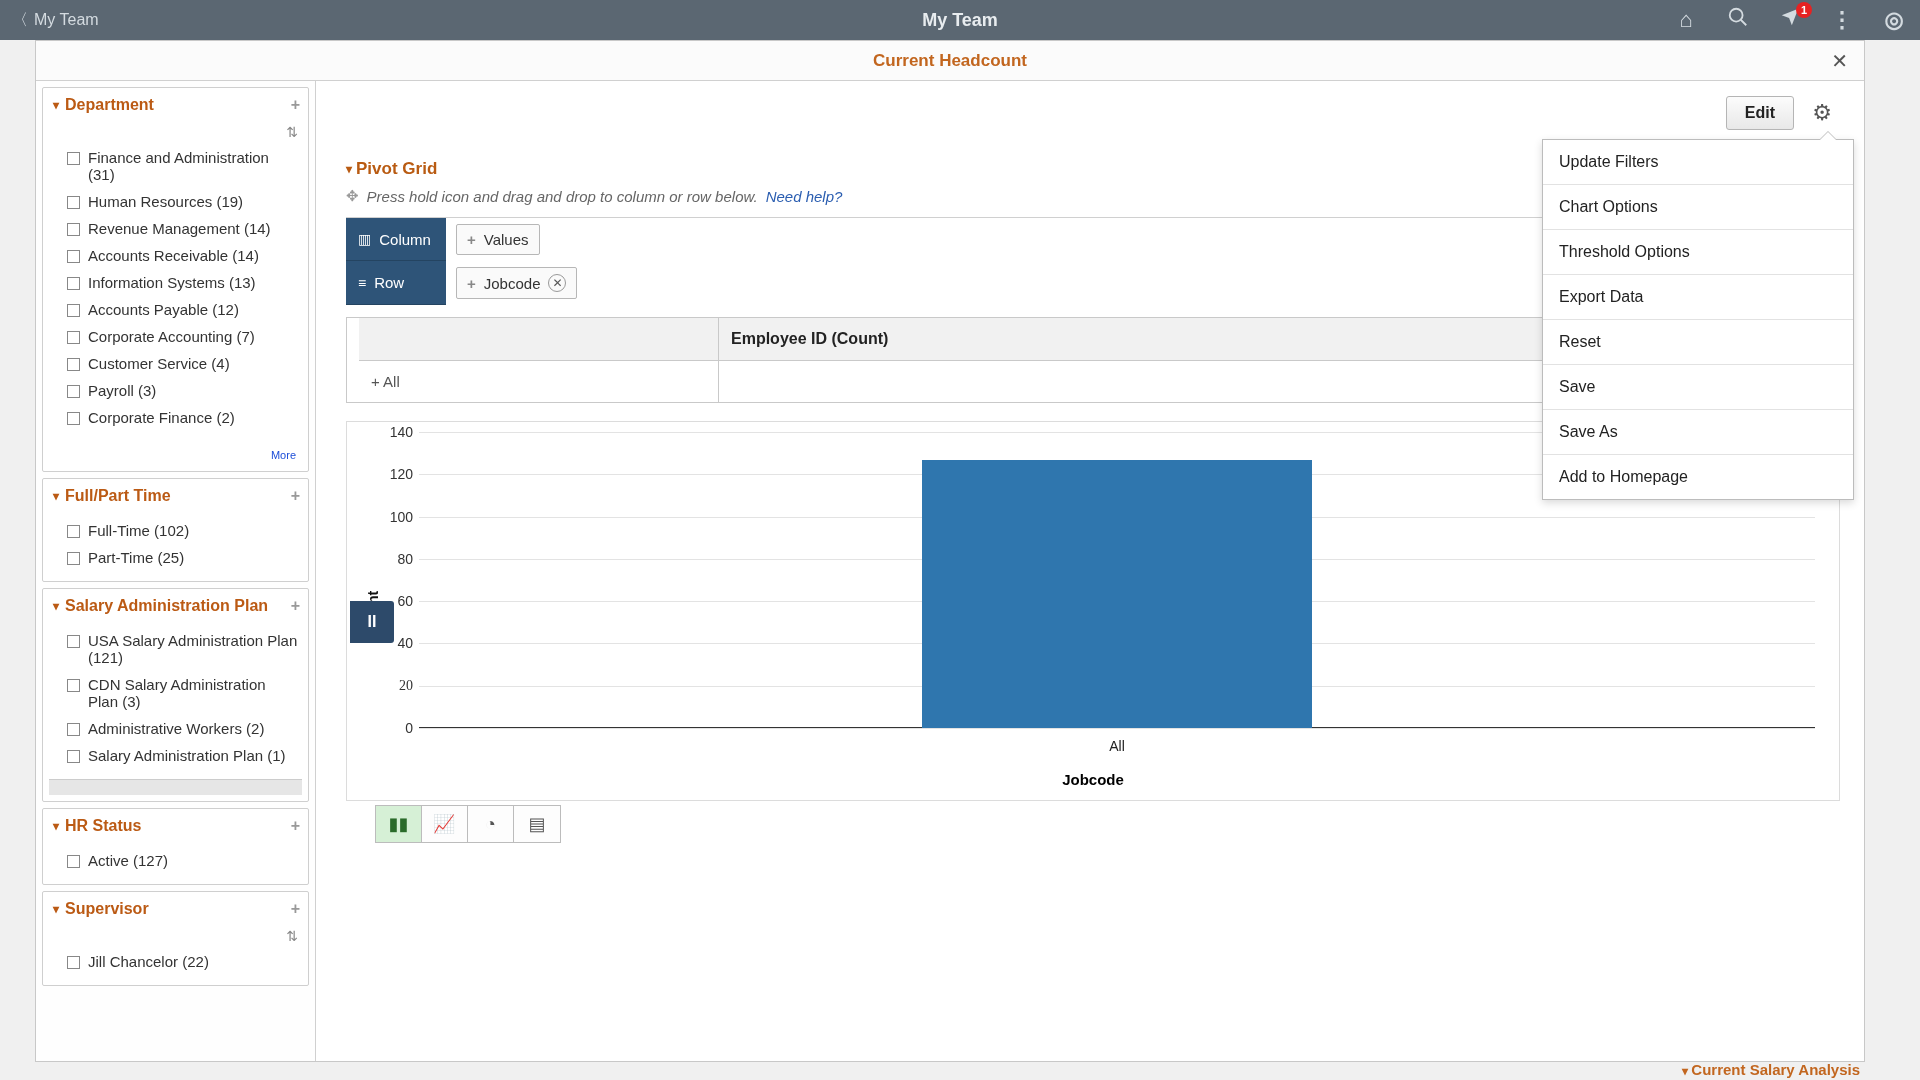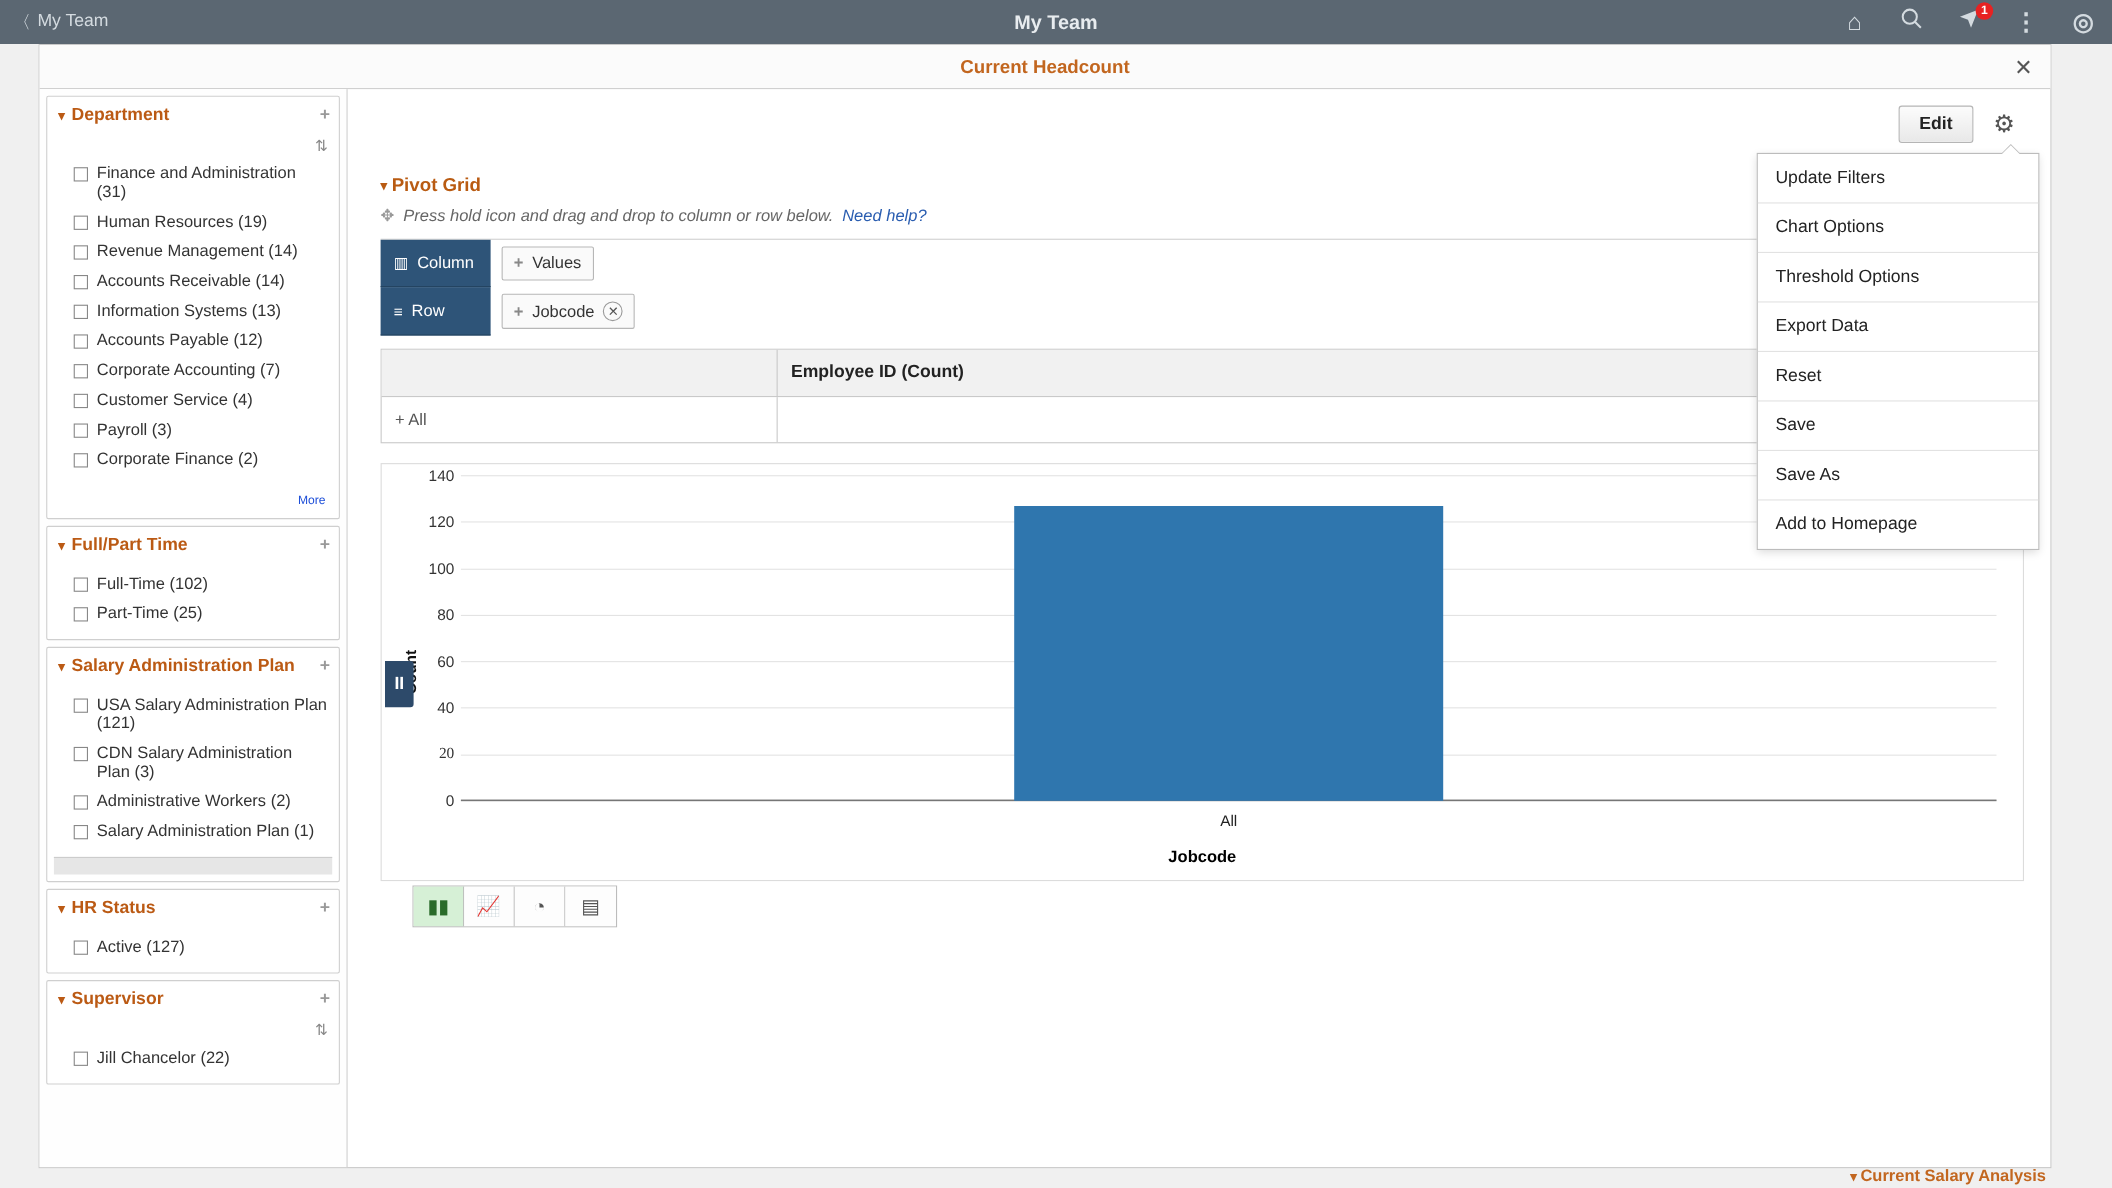--- a/index.html
+++ b/index.html
@@ -49,41 +49,41 @@
 .f-list { padding:4px 10px 10px 24px; font-size:15px; color:#333;}
 .f-item { display:flex; align-items:flex-start; gap:8px; padding:5px 0; cursor:pointer;}
 .f-item .cb { width:13px; height:13px; border:1px solid #888; flex:0 0 13px; margin-top:3px;}
 .more-link { text-align:right; padding:4px 12px 8px; }
 .more-link a { color:#1d4ed8; font-size:11px; text-decoration:none;}
 .hscroll { height:16px; background:#e6e6e6; border-top:1px solid #ccc; margin:0 6px 6px;}
 .sort-icon { text-align:right; padding:2px 10px 0; color:#888; font-size:14px;}
 
 
 .collapse-tab {
-  position:absolute; width:26px; height:42px; background:#2d4a6a; color:#fff;
+  position:absolute; width:44px; height:42px; background:#2d4a6a; color:#fff;
   display:flex; align-items:center; justify-content:center; font-weight:700; cursor:pointer;
   left:314px; top:560px; z-index:5; border-radius:0 3px 3px 0;
 }
 
 
 .main { flex:1; padding:18px 24px 20px 30px; position:relative; overflow:hidden;}
 
 .toolbar-top { position:absolute; top:14px; right:24px; display:flex; gap:10px; align-items:center; z-index:20;}
 .btn-edit {
   background:linear-gradient(#fcfcfc,#e8e8e8); border:1px solid #b5b5b5; border-radius:3px;
   padding:7px 18px; font-size:16px; font-weight:700; cursor:pointer; color:#222;
 }
 .btn-gear {
   width:36px;height:36px;display:flex;align-items:center;justify-content:center;
   color:#555;font-size:22px;cursor:pointer;border:1px solid transparent;border-radius:3px;
 }
 
 
 .gear-menu {
-  position:absolute; top:58px; right:10px; width:257px; background:#fff; border:1px solid #bcbcbc;
+  position:absolute; top:58px; right:10px; width:312px; background:#fff; border:1px solid #bcbcbc;
   box-shadow:0 3px 8px rgba(0,0,0,.15); z-index:30;
 }
 .gear-menu .mi { padding:13px 16px; font-size:16px; color:#222; border-bottom:1px solid #e2e2e2; cursor:pointer;}
 .gear-menu .mi:last-child{border-bottom:none;}
 .gear-menu .caret { position:absolute; top:-9px; right:16px; width:0;height:0;border-left:9px solid transparent;border-right:9px solid transparent;border-bottom:9px solid #bcbcbc;}
 .gear-menu .caret::after{content:"";position:absolute;top:1px;left:-8px;border-left:8px solid transparent;border-right:8px solid transparent;border-bottom:8px solid #fff;}
 
 
 .pg-title { color:#b95b12; font-weight:700; font-size:17px; display:flex; align-items:center; gap:4px; margin-top:60px;}
 .pg-title::before{ content:"▾"; font-size:12px;}
@@ -102,21 +102,21 @@
   display:inline-flex; align-items:center; gap:8px; border:1px solid #b7b7b7; border-radius:2px;
   background:#fafafa; padding:6px 10px; font-size:15px; color:#333;
 }
 .chip .plus{color:#888;font-weight:700;}
 .chip .x{
   display:inline-flex;width:18px;height:18px;border:1px solid #999;border-radius:50%;
   align-items:center;justify-content:center;font-size:12px;color:#555;cursor:pointer;
 }
 
 
-.data-strip { margin-top:12px; border:1px solid #c9c9c9;}
+.data-strip { margin-top:12px; border:1px solid #c9c9c9;padding-left:12px;}
 .data-head { display:flex; background:#f1f1f1;}
 .data-head .c1{ width:360px; border-right:1px solid #c9c9c9; padding:12px;}
 .data-head .c2{ flex:1; padding:12px; font-weight:700; font-size:16px; color:#222;}
 .data-row { display:flex; border-top:1px solid #c9c9c9;}
 .data-row .c1{ width:360px; border-right:1px solid #c9c9c9; padding:12px; color:#555; font-size:15px;}
 .data-row .c2{ flex:1; padding:12px;}
 
 
 .chart-wrap { margin-top:18px; border:1px solid #dcdcdc; padding:10px 20px 36px 58px; position:relative; height:380px; background:#fff;}
 .chart-wrap::after{content:""; position:absolute; inset:0; pointer-events:none;}

